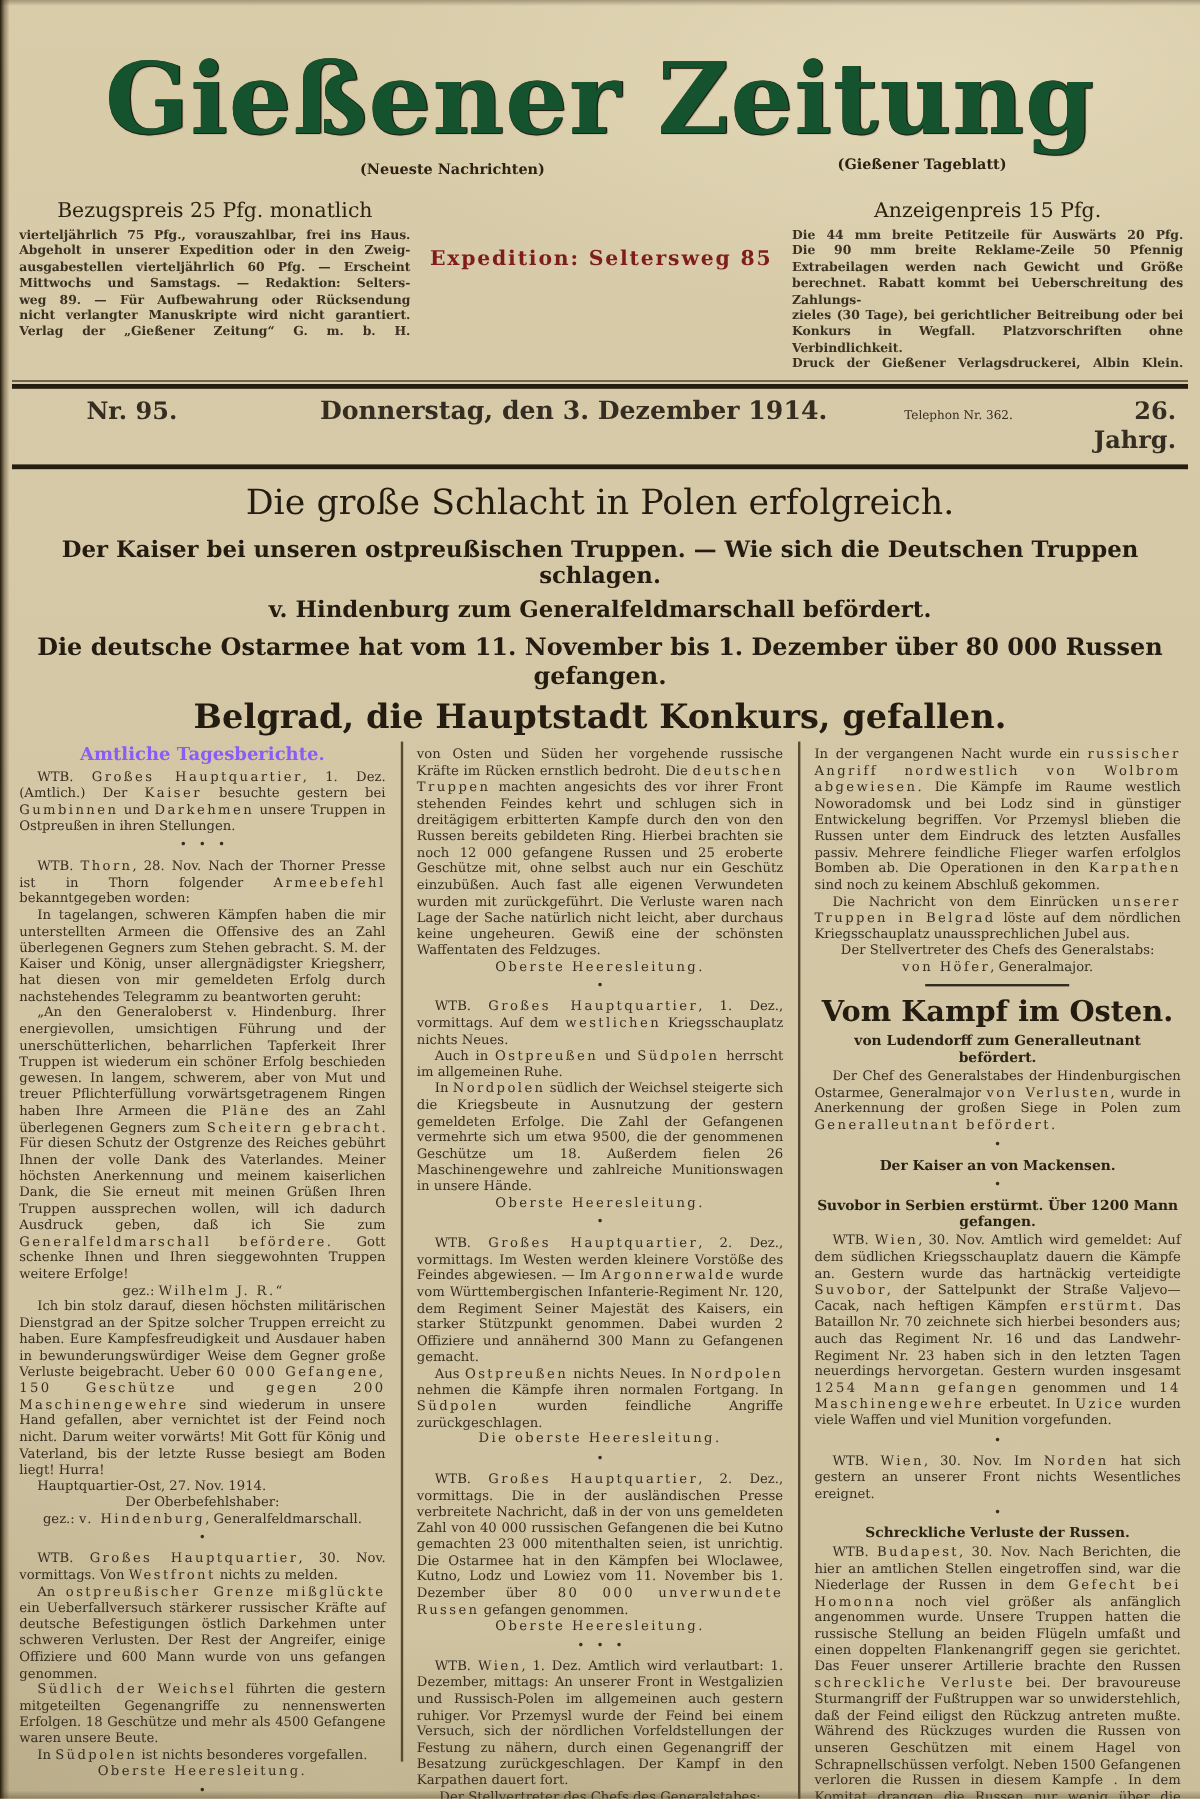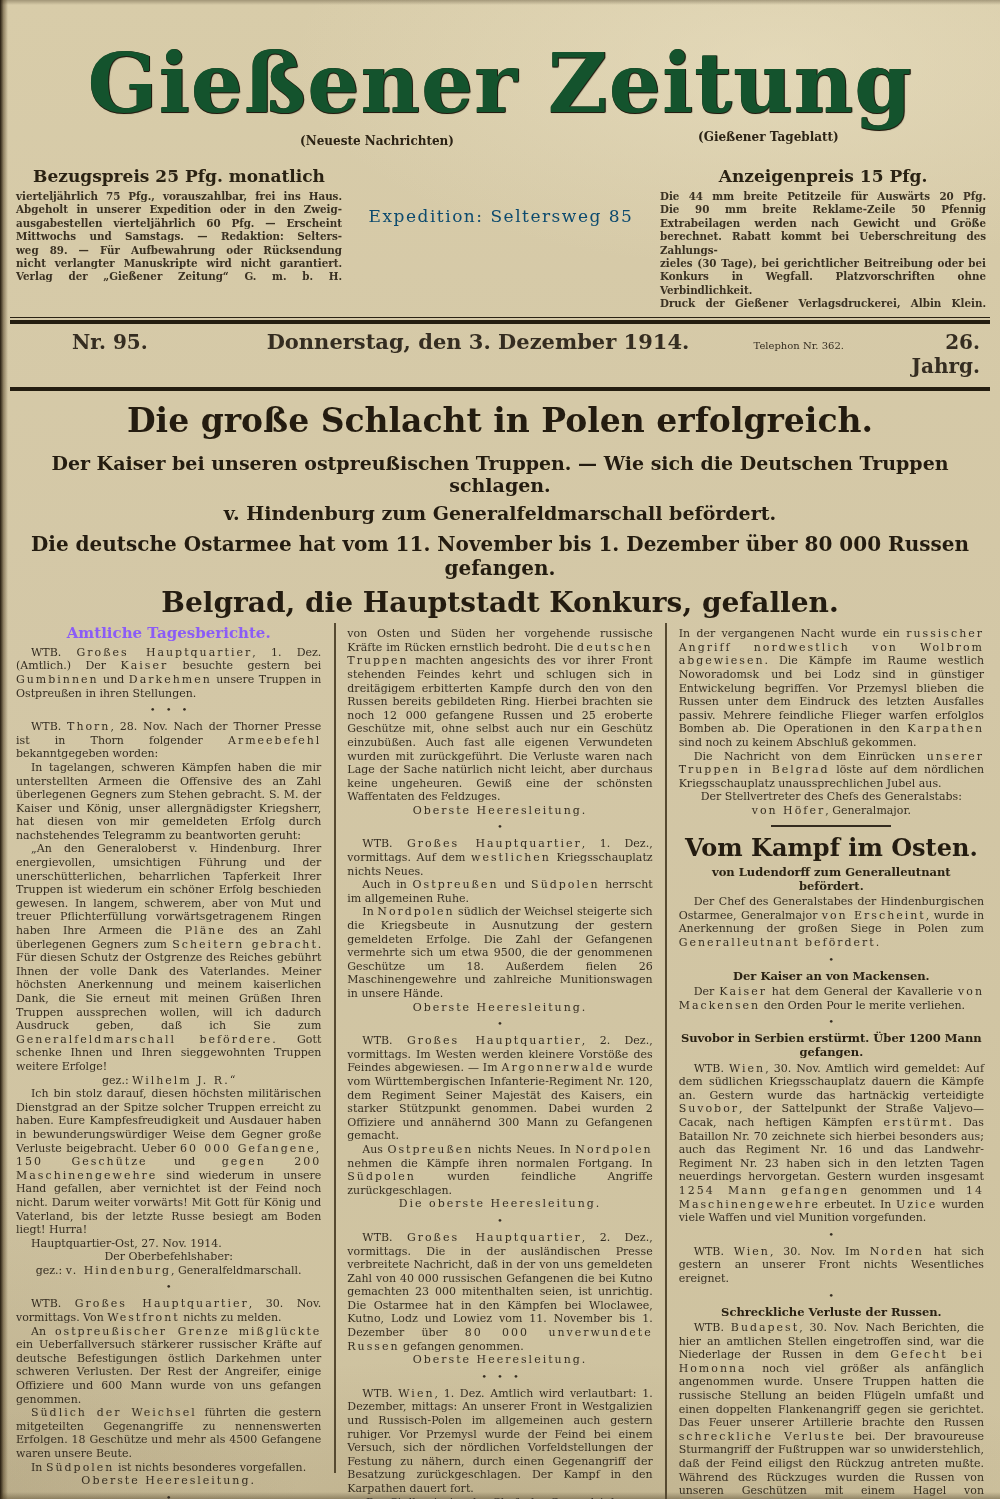--- a/index.html
+++ b/index.html
@@ -27,38 +27,38 @@
     padding-top:42px;font-size:82px;line-height:1;font-weight:bold;color:#14532d;
     letter-spacing:1px;text-shadow:1px 0 0 #241c10,0 1px 0 #241c10,1px 1px 1px rgba(36,28,16,.6);
   }
   .masthead-note{position:absolute;font-size:12px;font-weight:bold;color:#2c2315;}
   .note-left{left:300px;top:134px;}
   .note-right{left:698px;top:130px;}
 
   
   .info-row{display:flex;align-items:flex-start;padding:4px 14px 0 16px;}
   .info-box{width:326px;}
-  .info-heading{text-align:center;font-size:17px;font-weight:bold;margin:2px 0 4px;color:#2a2213;}
+  .info-heading{text-align:center;font-size:17px;font-weight:normal;margin:2px 0 4px;color:#2a2213;}
   .info-line{font-size:10.3px;font-weight:bold;line-height:13.4px;text-align:justify;text-align-last:justify;color:#3a3122;}
   .info-center{flex:1;text-align:center;padding-top:42px;}
-  .info-center-text{font-size:17px;font-weight:normal;letter-spacing:1.5px;color:#0c4a6e;}
+  .info-center-text{font-size:17px;font-weight:bold;letter-spacing:1.5px;color:#7f1d1d;}
 
   
   .rule-wrap{padding:0 10px;margin-top:6px;}
   .rule-thin{height:1.5px;background:#2a2215;margin-bottom:2px;}
   .rule-thick{height:4px;background:#241d10;}
   .dateline{display:flex;align-items:baseline;padding:5px 20px 3px 24px;}
   .dl-issue{width:190px;font-size:20px;font-weight:bold;margin-left:48px;}
   .dl-date{flex:1;text-align:center;font-size:21px;font-weight:bold;}
   .dl-phone{width:150px;font-size:10px;font-weight:normal;text-align:right;padding-right:26px;}
   .dl-vol{width:110px;font-size:20px;font-weight:bold;text-align:right;}
 
   
   .headlines{text-align:center;padding:8px 10px 0;color:#241c10;}
-  .hl-1{font-size:33px;font-weight:bold;margin:2px 0 12px;}
+  .hl-1{font-size:29px;font-weight:normal;margin:2px 0 12px;}
   .hl-2{font-size:19px;font-weight:bold;margin:4px 0 6px;}
   .hl-3{font-size:19px;font-weight:bold;margin:6px 0;}
   .hl-4{font-size:20px;font-weight:bold;margin:8px 0 4px;}
   .hl-5{font-size:28px;font-weight:bold;margin:6px 0 0;}
 
   
   .columns{position:relative;display:flex;gap:26px;padding:8px 16px 0;height:986px;overflow:hidden;}
   .col{flex:1;min-width:0;}
   .col > div{font-size:11px;line-height:13.6px;text-align:justify;}
   .para{text-indent:15px;}
@@ -181,24 +181,23 @@
         <div class="center-line">Der Stellvertreter des Chefs des Generalstabes:</div>
       </div>
     <div class="col" id="col2">
         <div class="cont">In der vergangenen Nacht wurde ein <span class="sperr">russischer Angriff nordwestlich von Wolbrom abgewiesen</span>. Die Kämpfe im Raume westlich Noworadomsk und bei Lodz sind in günstiger Entwickelung begriffen. Vor Przemysl blieben die Russen unter dem Eindruck des letzten Ausfalles passiv. Mehrere feindliche Flieger warfen erfolglos Bomben ab. Die Operationen in den <span class="sperr">Karpathen</span> sind noch zu keinem Abschluß gekommen.</div>
         <div class="para">Die Nachricht von dem Einrücken <span class="sperr">unserer Truppen in Belgrad</span> löste auf dem nördlichen Kriegsschauplatz unaussprechlichen Jubel aus.</div>
         <div class="center-line">Der Stellvertreter des Chefs des Generalstabs:</div>
         <div class="center-line"><span class="sperr">von Höfer</span>, Generalmajor.</div>
         <div class="mini-rule"></div>
         <div class="col-heading-lg">Vom Kampf im Osten.</div>
         <div class="subhead">von Ludendorff zum Generalleutnant befördert.</div>
-        <div class="para">Der Chef des Generalstabes der Hindenburgischen Ostarmee, Generalmajor <span class="sperr">von Erscheint</span>, wurde in Anerkennung der großen Siege in Polen zum <span class="sperr">Generalleutnant befördert</span>.</div>
+        <div class="para">Der Chef des Generalstabes der Hindenburgischen Ostarmee, Generalmajor <span class="sperr">von Verlusten</span>, wurde in Anerkennung der großen Siege in Polen zum <span class="sperr">Generalleutnant befördert</span>.</div>
         <div class="sep">•</div>
         <div class="subhead">Der Kaiser an von Mackensen.</div>
-        <div class="para">Der <span class="sperr">Kaiser</span> hat dem General der Kavallerie <span class="sperr">von Mackensen</span> den Orden Pour le merite verliehen.</div>
         <div class="sep">•</div>
         <div class="subhead">Suvobor in Serbien erstürmt. Über 1200 Mann gefangen.</div>
         <div class="para">WTB. <span class="sperr">Wien</span>, 30. Nov. Amtlich wird gemeldet: Auf dem südlichen Kriegsschauplatz dauern die Kämpfe an. Gestern wurde das hartnäckig verteidigte <span class="sperr">Suvobor</span>, der Sattelpunkt der Straße Valjevo—Cacak, nach heftigen Kämpfen <span class="sperr">erstürmt</span>. Das Bataillon Nr. 70 zeichnete sich hierbei besonders aus; auch das Regiment Nr. 16 und das Landwehr-Regiment Nr. 23 haben sich in den letzten Tagen neuerdings hervorgetan. Gestern wurden insgesamt <span class="sperr">1254 Mann gefangen</span> genommen und <span class="sperr">14 Maschinengewehre</span> erbeutet. In <span class="sperr">Uzice</span> wurden viele Waffen und viel Munition vorgefunden.</div>
         <div class="sep">•</div>
         <div class="para">WTB. <span class="sperr">Wien</span>, 30. Nov. Im <span class="sperr">Norden</span> hat sich gestern an unserer Front nichts Wesentliches ereignet.</div>
         <div class="sep">•</div>
         <div class="subhead">Schreckliche Verluste der Russen.</div>
         <div class="para">WTB. <span class="sperr">Budapest</span>, 30. Nov. Nach Berichten, die hier an amtlichen Stellen eingetroffen sind, war die Niederlage der Russen in dem <span class="sperr">Gefecht bei Homonna</span> noch viel größer als anfänglich angenommen wurde. Unsere Truppen hatten die russische Stellung an beiden Flügeln umfaßt und einen doppelten Flankenangriff gegen sie gerichtet. Das Feuer unserer Artillerie brachte den Russen <span class="sperr">schreckliche Verluste</span> bei. Der bravoureuse Sturmangriff der Fußtruppen war so unwiderstehlich, daß der Feind eiligst den Rückzug antreten mußte. Während des Rückzuges wurden die Russen von unseren Geschützen mit einem Hagel von Schrapnellschüssen verfolgt. Neben 1500 Gefangenen verloren die Russen in diesem Kampfe . In dem Komitat  drangen die Russen nur wenig über die Grenze, da sich ihnen sofort eine überlegene Gruppe unserer Kräfte entgegenstellte, der es sofort beim ersten Zusammenstoß gelang, den Feind zurückzuwerfen. Die Verfolgung des Feindes jenseits der Grenze ist im Zuge. Von der Front langen unausgesetzt russische Gefangenentransporte an.</div>
       </div>
     <div class="vrule" id="vrule1"></div>

